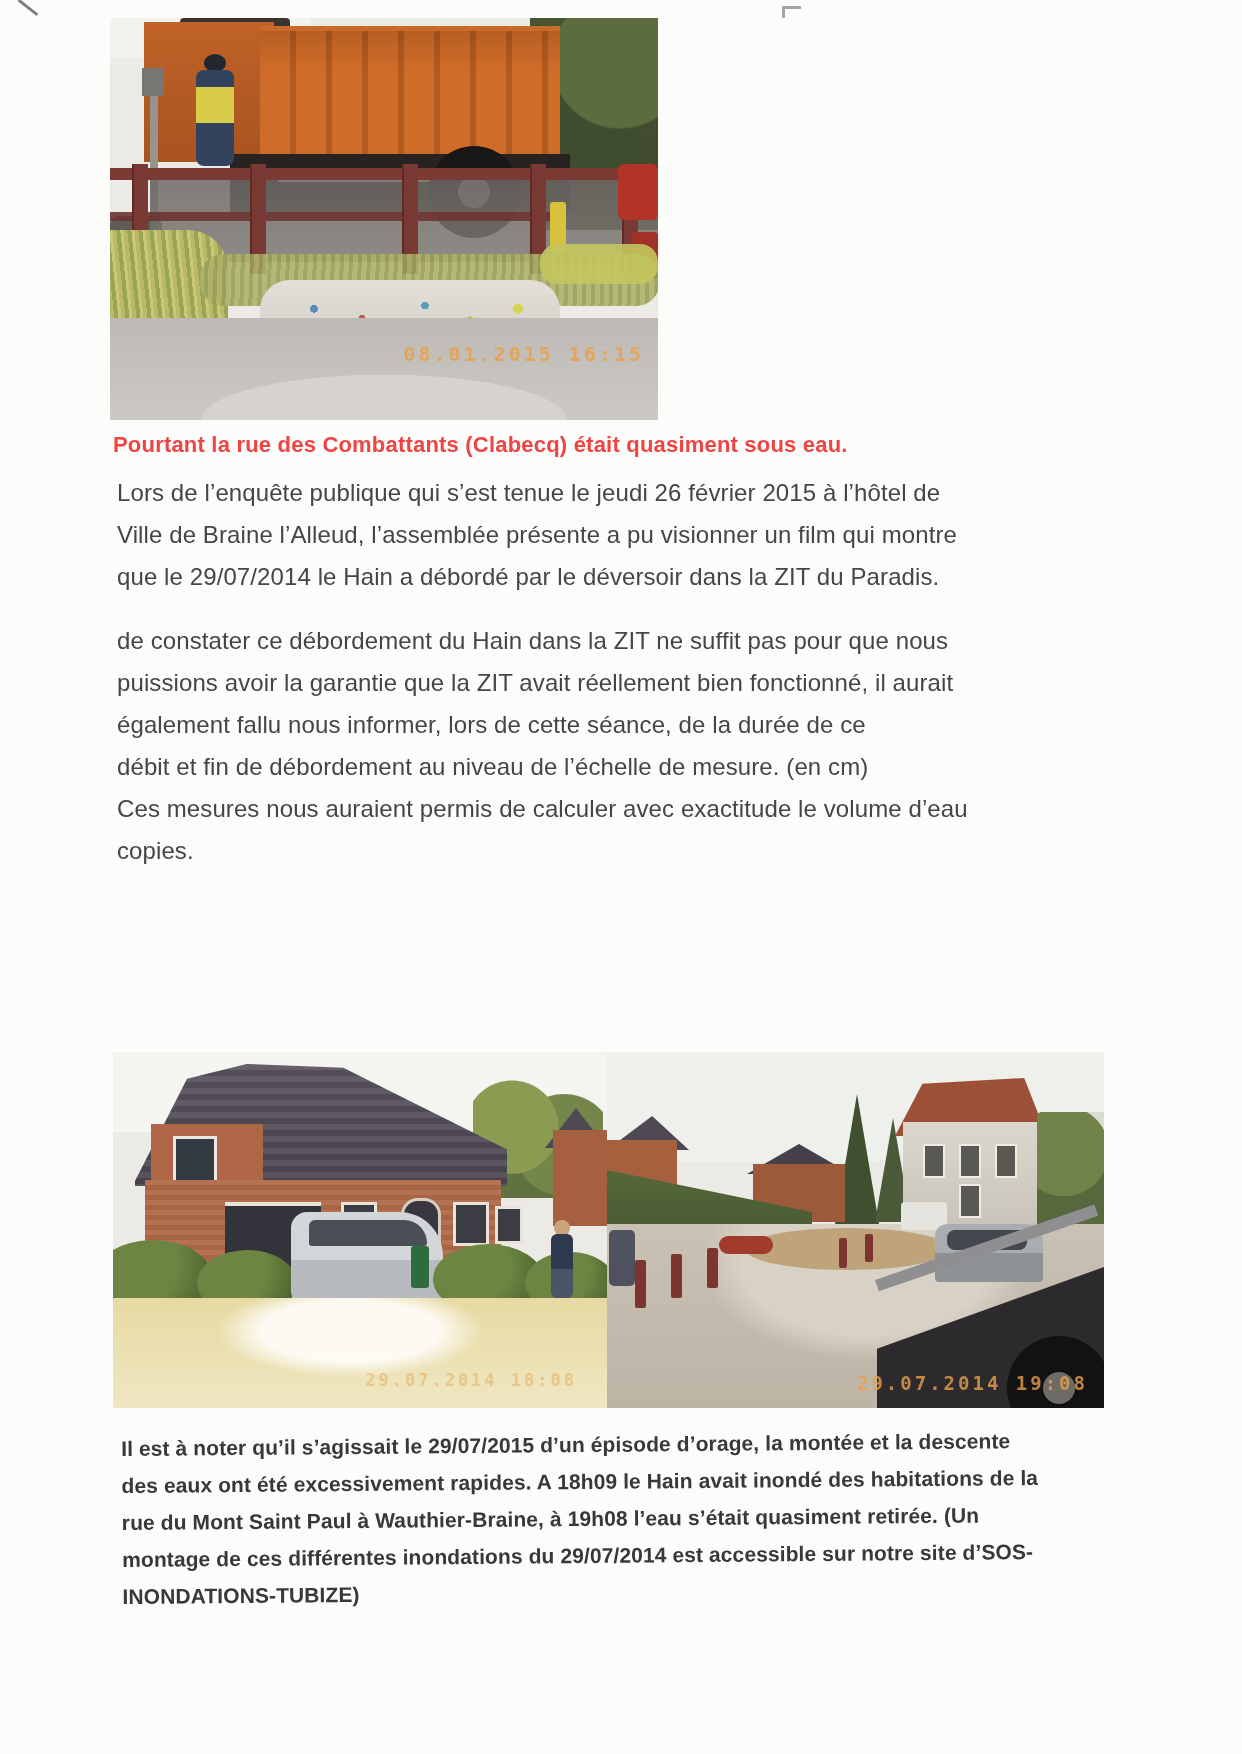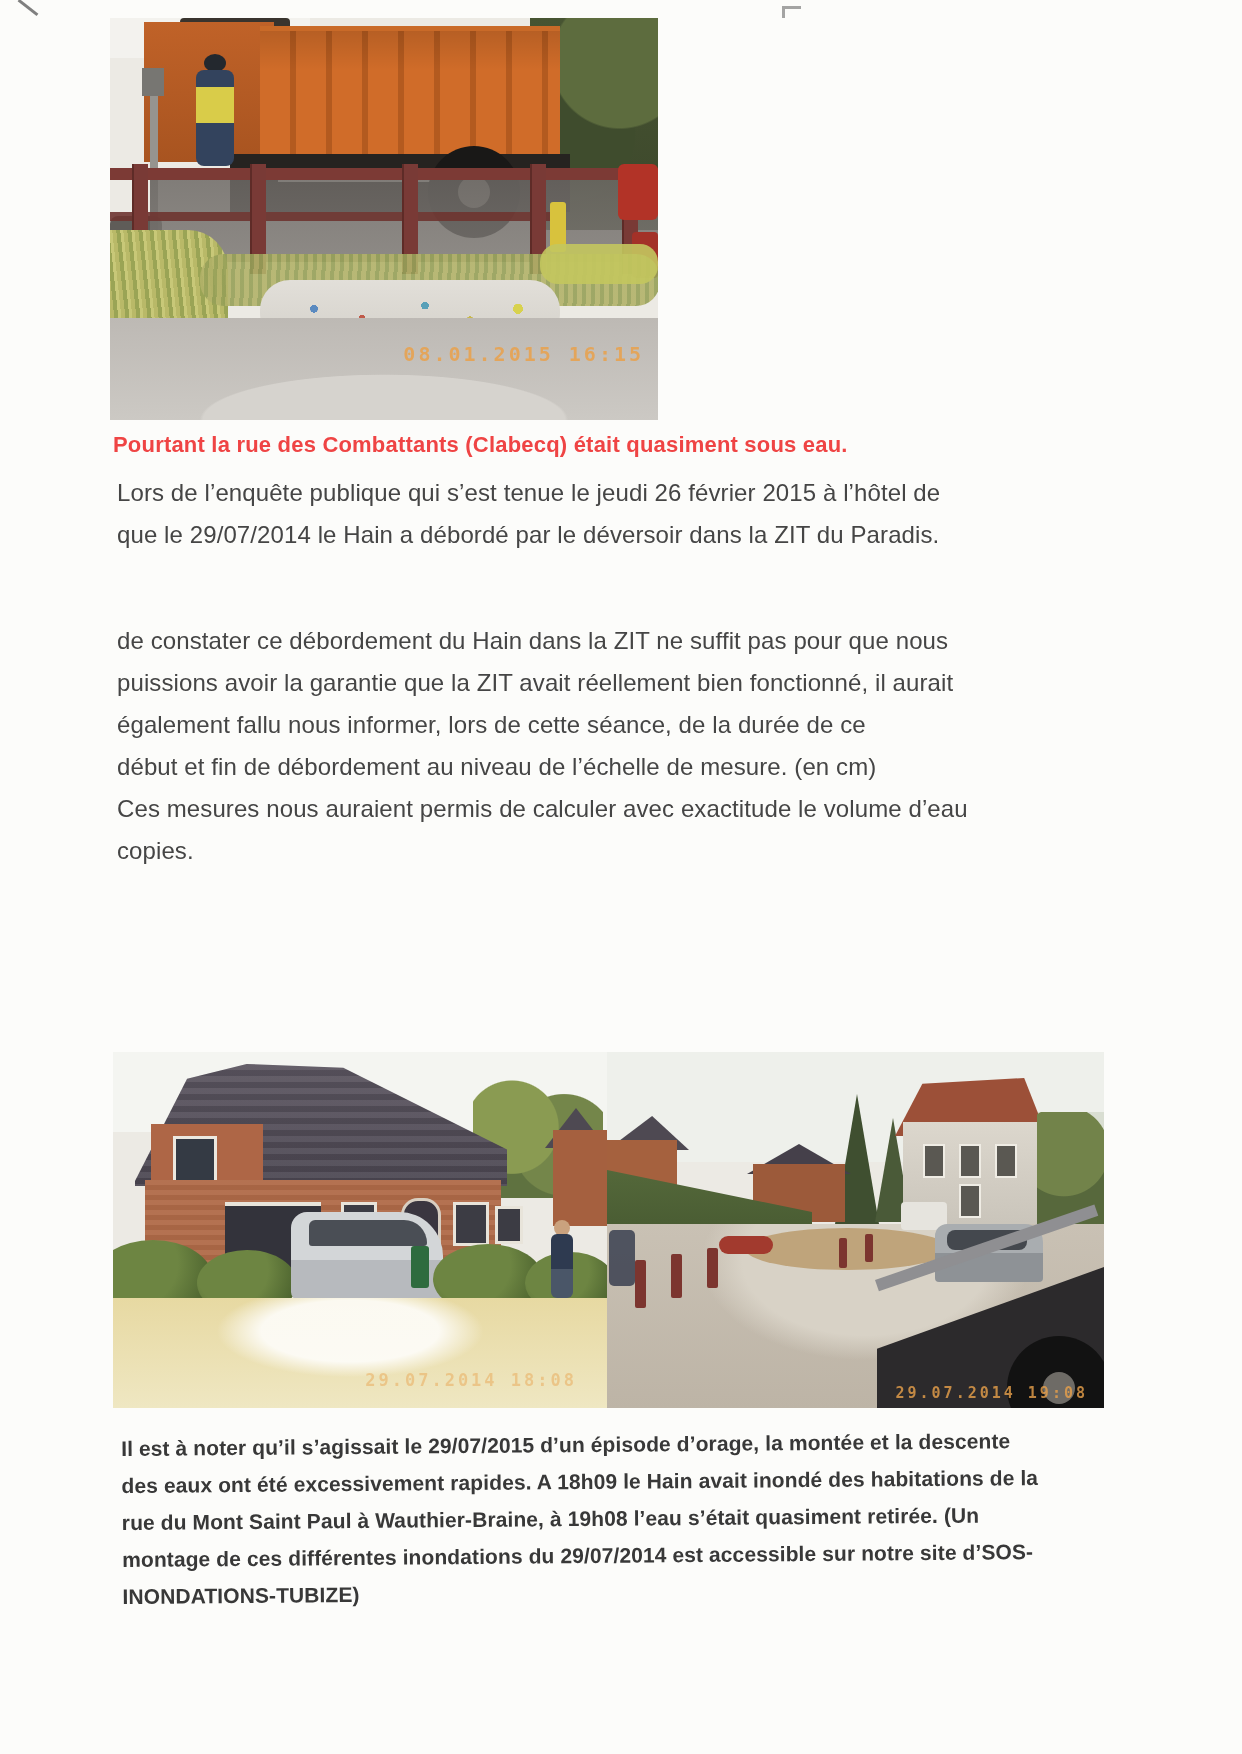--- a/index.html
+++ b/index.html
@@ -129,21 +129,21 @@
   .s-van{left:294px;top:150px;width:46px;height:28px;background:#e6e4de;border-radius:4px;}
   .s-car{left:328px;top:172px;width:108px;height:58px;border-radius:12px 18px 4px 4px;
      background:linear-gradient(#a9adb0 0 50%,#8e9296 50%);}
   .s-carwin{left:340px;top:178px;width:80px;height:20px;border-radius:8px;background:#44484e;}
   .s-people{left:2px;top:178px;width:26px;height:56px;background:#3a4050;border-radius:5px;opacity:.85;}
   .s-towbed{left:270px;top:215px;width:227px;height:141px;background:#2c2a2c;
      clip-path:polygon(100% 0,0 58%,0 100%,100% 100%);}
   .s-towedge{left:268px;top:228px;width:232px;height:12px;background:#8f8f92;transform:rotate(-19deg);transform-origin:left top;}
   .s-towwheel{left:400px;top:284px;width:104px;height:104px;border-radius:50%;background:#121212;}
   .s-towhub{left:436px;top:320px;width:32px;height:32px;border-radius:50%;background:#6e6b66;}
-  .s-stamp{right:16px;top:320px;font-size:15px;opacity:.8;margin-top:12px;}
+  .s-stamp{right:16px;top:320px;font-size:19px;opacity:.8;}
 </style>
 </head>
 <body>
 
 <div class="page">
 
   <div class="mark-tl"></div>
   <div class="mark-tr"></div>
 
   <div class="photo" id="photo-top">
@@ -177,28 +177,29 @@
     <div class="pp t-grassR"></div>
     <div class="pp t-debris"></div>
     <div class="pp t-road"></div>
     <div class="stamp t-stamp">08.01.2015 16:15</div>
   </div>
 
   <div class="caption tl">Pourtant la rue des Combattants (Clabecq) était quasiment sous eau.</div>
 
   <div class="para" id="para1">
     <div class="tl">Lors de l’enquête publique qui s’est tenue le jeudi 26 février 2015 à l’hôtel de</div>
+    <div class="tl">Ville de Braine l’Alleud, l’assemblée présente a pu visionner un film qui montre</div>
     <div class="tl">que le 29/07/2014 le Hain a débordé par le déversoir dans la ZIT du Paradis.</div>
   </div>
 
   <div class="para" id="para2">
     <div class="tl">de constater ce débordement du Hain dans la ZIT ne suffit pas pour que nous</div>
     <div class="tl">puissions avoir la garantie que la ZIT avait réellement bien fonctionné, il aurait</div>
     <div class="tl">également fallu nous informer, lors de cette séance, de la durée de ce</div>
-    <div class="tl">début et fin de débordement au niveau de l’échelle de mesure. (en cm)</div>
+    <div class="tl">débit et fin de débordement au niveau de l’échelle de mesure. (en cm)</div>
     <div class="tl">Ces mesures nous auraient permis de calculer avec exactitude le volume d’eau</div>
     <div class="tl">copies.</div>
   </div>
 
   <div class="photo" id="photo-left">
     <div class="pp h-sky"></div>
     <div class="pp h-treesR"></div>
     <div class="pp h-neighroof"></div>
     <div class="pp h-neighbor"></div>
     <div class="pp h-roof"></div>

